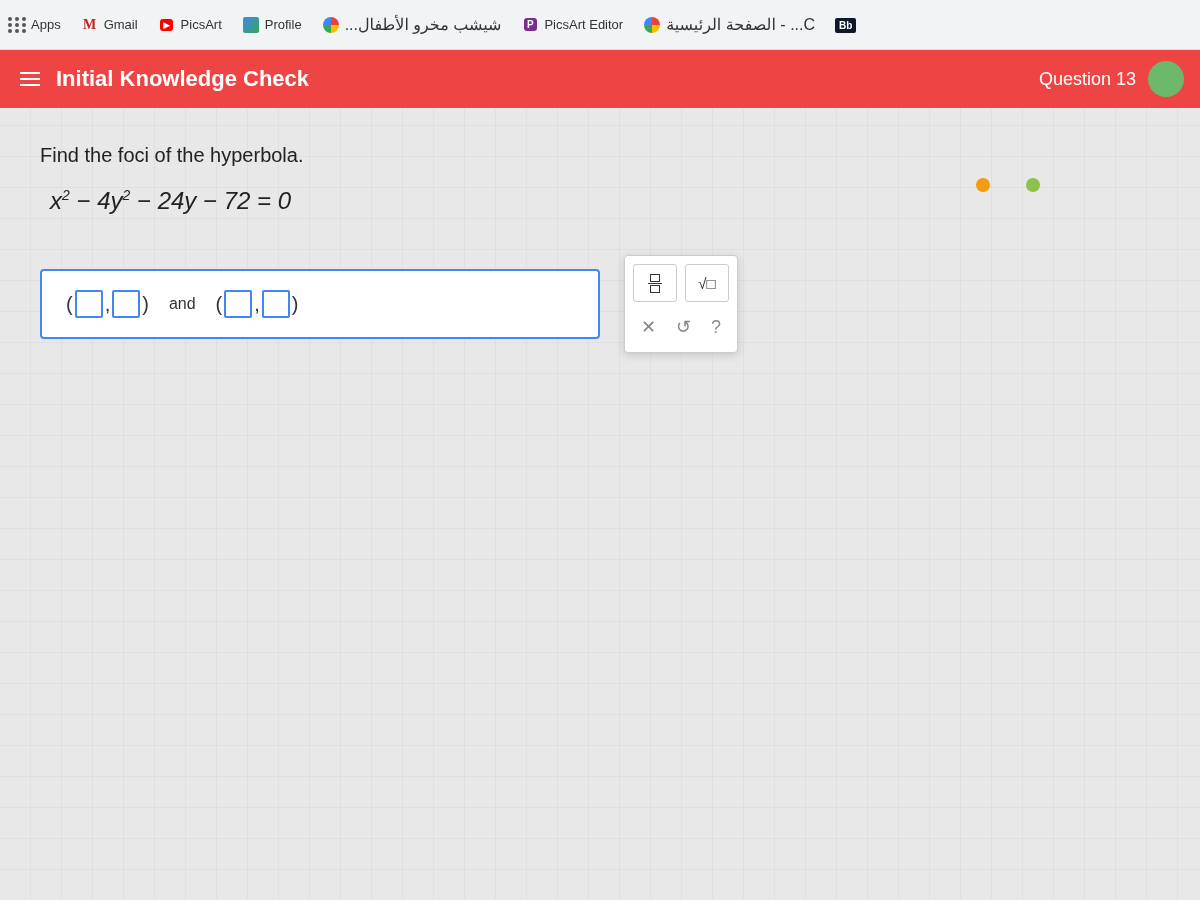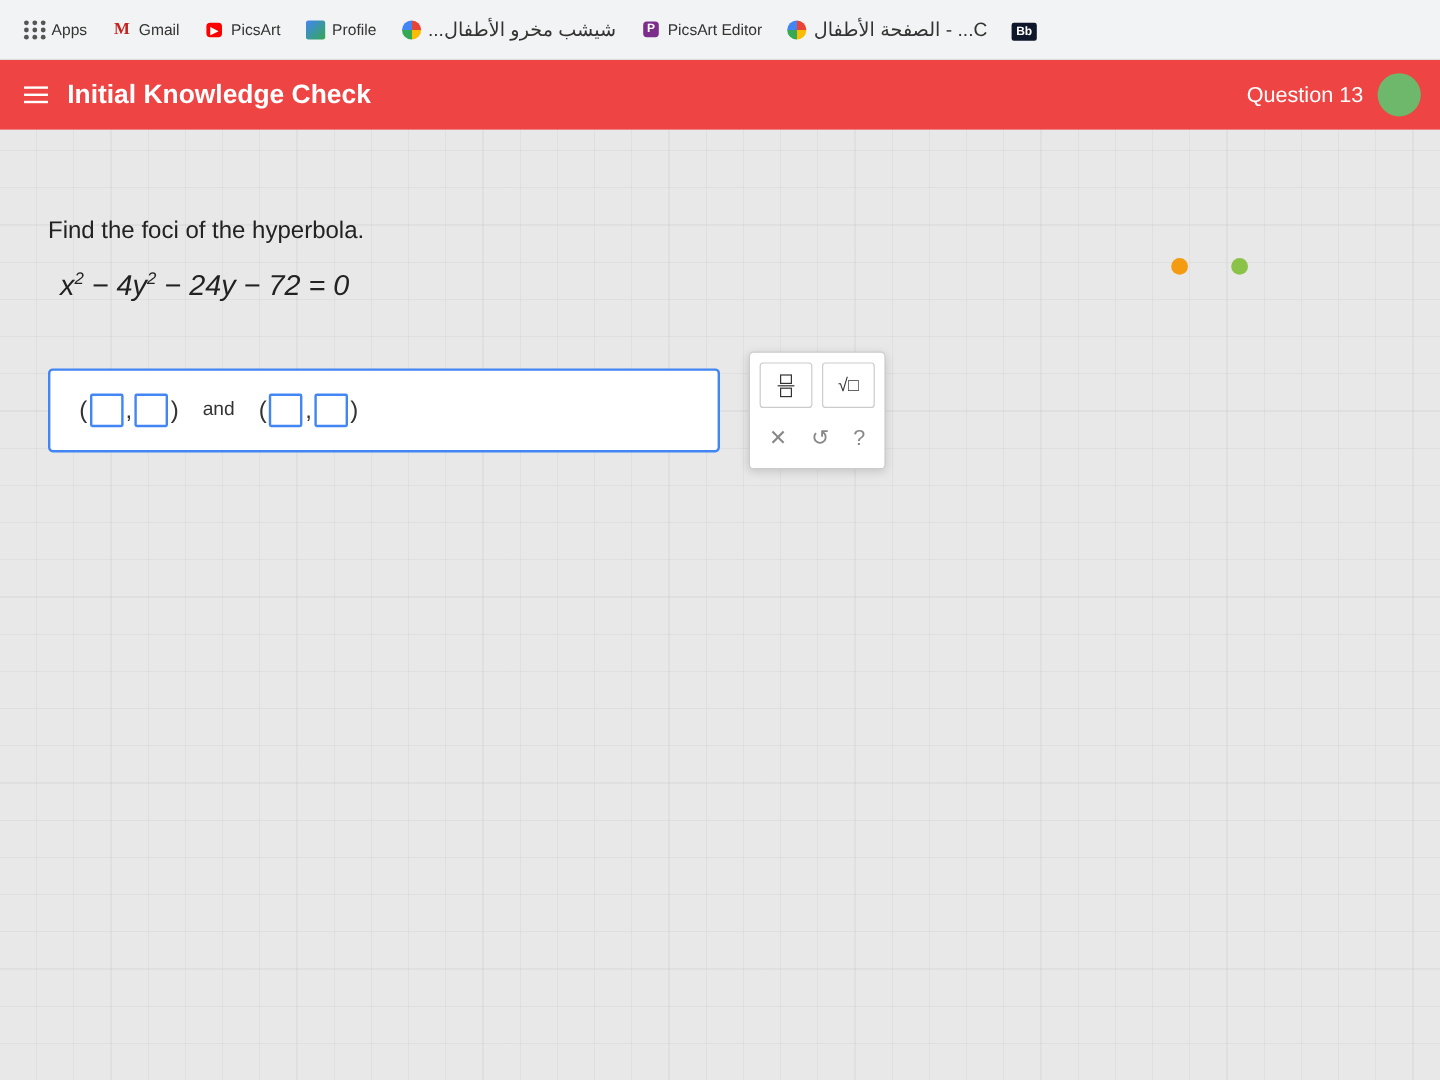--- a/index.html
+++ b/index.html
@@ -11,21 +11,21 @@
       overflow: hidden;
       background: #c8c8c8;
     }
 
     
     .browser-toolbar {
       height: 50px;
       background: #f1f3f4;
       display: flex;
       align-items: center;
-      padding: 0 12px;
+      padding: 0 0;
       gap: 4px;
       border-bottom: 1px solid #ddd;
       overflow: hidden;
     }
 
     .toolbar-item {
       display: flex;
       align-items: center;
       gap: 5px;
       padding: 4px 8px;
@@ -167,21 +167,20 @@
       border-radius: 50%;
       background: #6db86b;
       margin-left: 12px;
       cursor: pointer;
     }
 
     
     .main-content {
       padding: 36px 40px;
       position: relative;
-      margin-top: 37px;
     }
 
     .question-text {
       font-size: 20px;
       color: #222;
       margin-bottom: 20px;
       font-weight: 400;
     }
 
     .equation {
@@ -420,21 +419,21 @@
     <span class="toolbar-icon">
       <span class="picsart-icon">P</span>
     </span>
     <span>PicsArt Editor</span>
   </div>
 
   <div class="toolbar-item">
     <span class="toolbar-icon">
       <div class="chrome-icon"></div>
     </span>
-    <span class="arabic-text">C... - الصفحة الأطفال</span>
+    <span class="arabic-text">C... - الصفحة الرئيسية</span>
   </div>
 
   <div class="toolbar-item">
     <span>
       <span class="bb-icon">Bb</span>
     </span>
   </div>
 </div>
 
 <div class="app-container">

